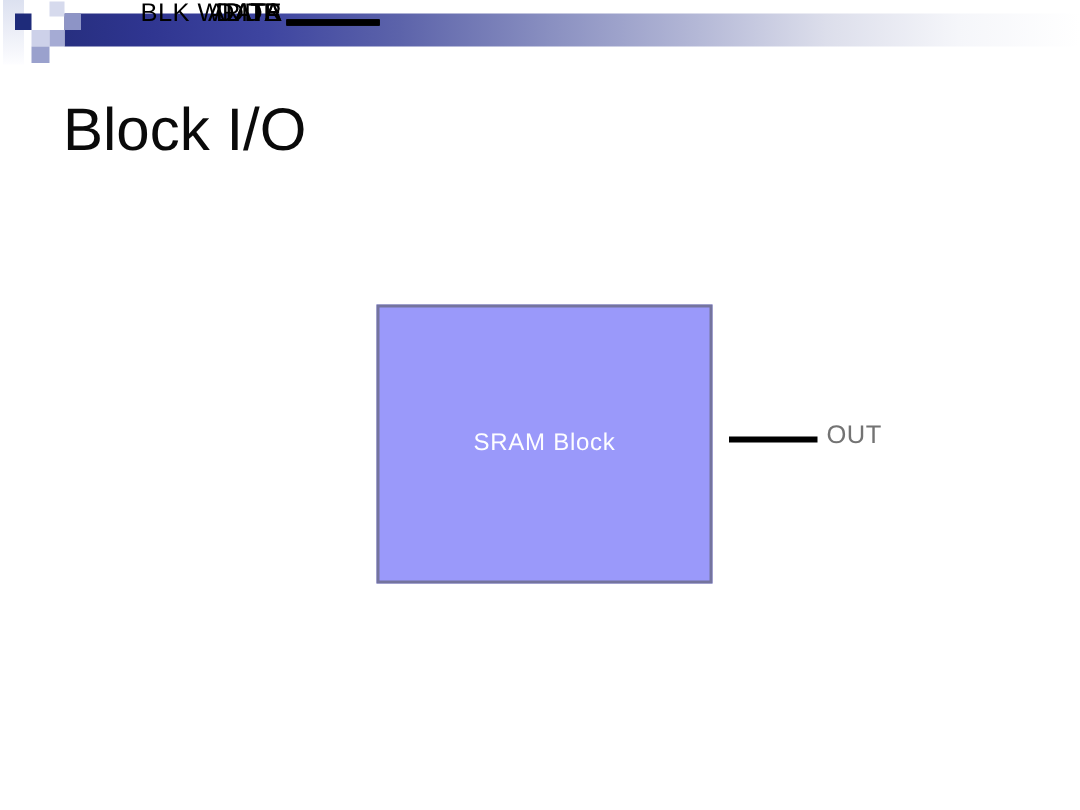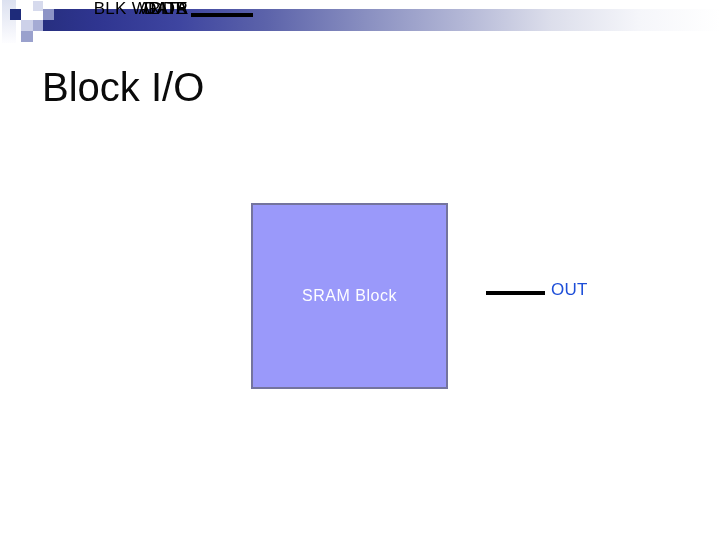--- a/index.html
+++ b/index.html
@@ -39,21 +39,21 @@
   .title{
     position:absolute;left:42px;top:67px;
     font-size:40px;line-height:1;
     color:var(--title-color);
     letter-spacing:0;
     white-space:nowrap;
   }
 
   
   .sram-block{
-    position:absolute;left:251px;top:203px;width:197px;height:186px;
+    position:absolute;left:251px;top:203px;width:224px;height:186px;
     box-sizing:border-box;
     background:var(--block-fill);
     border:2px solid var(--block-border);
     display:flex;align-items:center;justify-content:center;
     z-index:1;
   }
   .sram-label{
     color:var(--block-label-color);
     font-size:16px;letter-spacing:0.5px;
   }
@@ -75,21 +75,21 @@
   .io-line{
     width:62px;height:4px;background:var(--wire);
     flex:none;
   }
   .out-line{
     position:absolute;left:486px;top:291px;width:59px;height:4px;
     background:var(--wire);z-index:2;
   }
   .out-label{
     position:absolute;left:551px;top:281px;
-    font-size:17px;line-height:17px;letter-spacing:0.3px;color:#1d4ed8;
+    font-size:17px;line-height:17px;letter-spacing:0.3px;color:#737373;
     white-space:nowrap;
   }
 </style>
 </head>
 <body>
 
 <div class="slide">
 
   <div class="deco deco-bar"></div>
   <div class="deco deco-col"></div>

